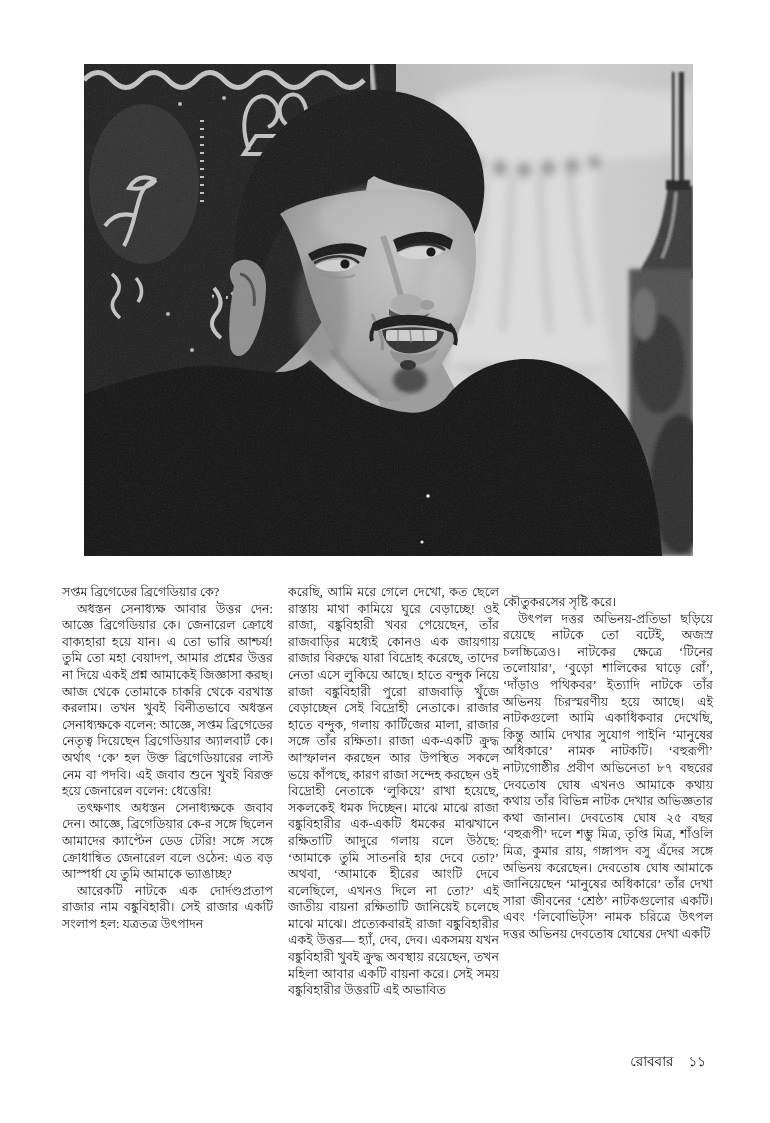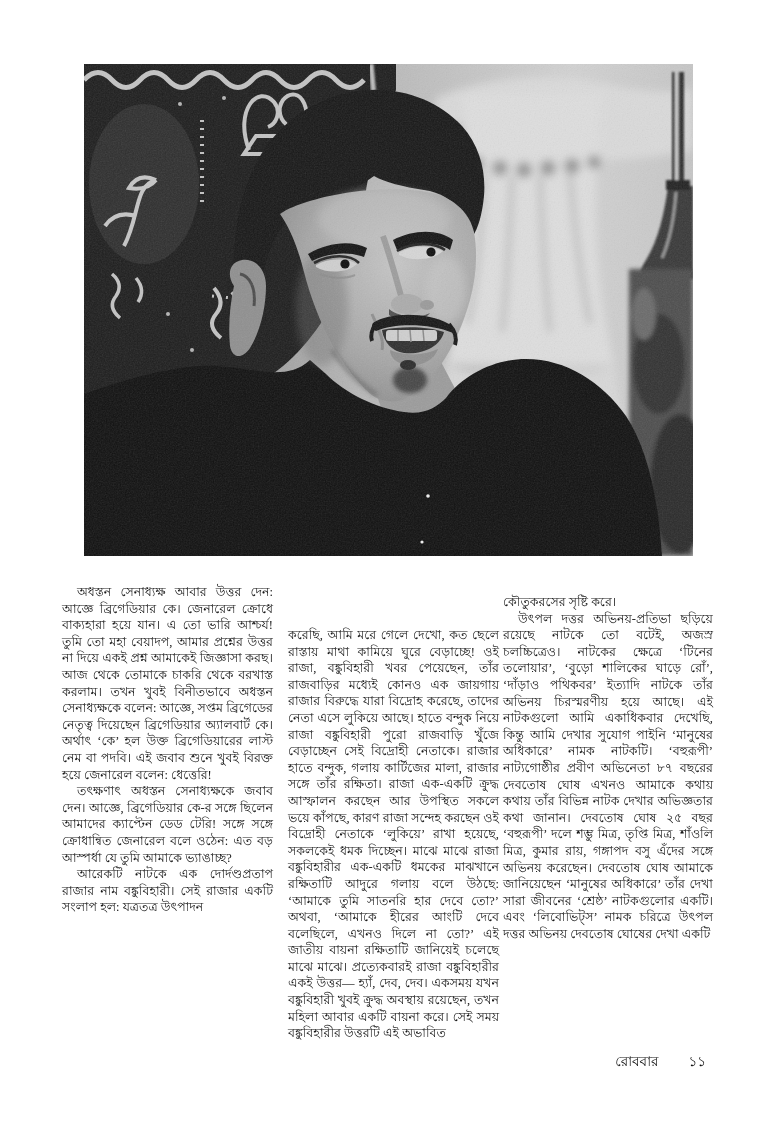--- a/index.html
+++ b/index.html
@@ -19,28 +19,28 @@
   .photo svg{display:block;width:609px;height:492px;}
   .col{
     position:absolute;top:584px;
     width:211px;
     font-size:12.5px;line-height:16.6px;
     text-align:justify;
     color:#161616;
     letter-spacing:0;
   }
   .col1{left:62px;}
-  .col2{left:288px;margin-top:43px;}
+  .col2{left:288px;}
   .col3{left:503px;width:210px;margin-top:10px;}
   .para{margin:0;}
   .para.indent{text-indent:15px;}
   .footer{
     position:absolute;top:1051px;right:64px;
     font-size:13.5px;color:#101010;
-    display:flex;gap:30px;align-items:baseline;
+    display:flex;gap:15px;align-items:baseline;
   }
 </style>
 </head>
 <body>
 
 <div class="page">
 
   <figure class="photo" title="Black-and-white film still of a man with slicked-back dark hair, thick eyebrows, moustache and parted lips, wearing dark attire, seated in front of an ornately carved dark chair with a lace curtain and a lamp stand in the light background">
     <svg viewBox="0 0 609 492" xmlns="http://www.w3.org/2000/svg" preserveAspectRatio="none">
       <defs>
@@ -193,20 +193,21 @@
         <ellipse cx="326" cy="316" rx="17" ry="13" fill="#3c3c3c" opacity="0.9" filter="url(#b2)"></ellipse>
         <ellipse cx="324" cy="301" rx="8" ry="5" fill="#2a2a2a"></ellipse>
         <path d="M248,286 C262,306 277,321 293,331" stroke="#5a5a5a" stroke-width="5" fill="none" opacity="0.5" filter="url(#b2)"></path>
       </g>
 
       <rect x="0" y="0" width="609" height="492" filter="url(#grain)"></rect>
     </svg>
   </figure>
 
   <div class="col col1">
+    <p class="para">সপ্তম ব্রিগেডের ব্রিগেডিয়ার কে?</p>
     <p class="para indent">অধস্তন সেনাধ্যক্ষ আবার উত্তর দেন: আজ্ঞে ব্রিগেডিয়ার কে। জেনারেল ক্রোধে বাক্যহারা হয়ে যান। এ তো ভারি আশ্চর্য! তুমি তো মহা বেয়াদপ, আমার প্রশ্নের উত্তর না দিয়ে একই প্রশ্ন আমাকেই জিজ্ঞাসা করছ। আজ থেকে তোমাকে চাকরি থেকে বরখাস্ত করলাম। তখন খুবই বিনীতভাবে অধস্তন সেনাধ্যক্ষকে বলেন: আজ্ঞে, সপ্তম ব্রিগেডের নেতৃত্ব দিয়েছেন ব্রিগেডিয়ার অ্যালবার্ট কে। অর্থাৎ ‘কে’ হল উক্ত ব্রিগেডিয়ারের লাস্ট নেম বা পদবি। এই জবাব শুনে খুবই বিরক্ত হয়ে জেনারেল বলেন: ধেত্তেরি!</p>
     <p class="para indent">তৎক্ষণাৎ অধস্তন সেনাধ্যক্ষকে জবাব দেন। আজ্ঞে, ব্রিগেডিয়ার কে-র সঙ্গে ছিলেন আমাদের ক্যাপ্টেন ডেড টেরি! সঙ্গে সঙ্গে ক্রোধান্বিত জেনারেল বলে ওঠেন: এত বড় আস্পর্ধা যে তুমি আমাকে ভ্যাঙাচ্ছ?</p>
     <p class="para indent">আরেকটি নাটকে এক দোর্দণ্ডপ্রতাপ রাজার নাম বঙ্কুবিহারী। সেই রাজার একটি সংলাপ হল: যত্রতত্র উৎপাদন</p>
   </div>
 
   <div class="col col2">
     <p class="para">করেছি, আমি মরে গেলে দেখো, কত ছেলে রাস্তায় মাথা কামিয়ে ঘুরে বেড়াচ্ছে! ওই রাজা, বঙ্কুবিহারী খবর পেয়েছেন, তাঁর রাজবাড়ির মধ্যেই কোনও এক জায়গায় রাজার বিরুদ্ধে যারা বিদ্রোহ করেছে, তাদের নেতা এসে লুকিয়ে আছে। হাতে বন্দুক নিয়ে রাজা বঙ্কুবিহারী পুরো রাজবাড়ি খুঁজে বেড়াচ্ছেন সেই বিদ্রোহী নেতাকে। রাজার হাতে বন্দুক, গলায় কার্টিজের মালা, রাজার সঙ্গে তাঁর রক্ষিতা। রাজা এক-একটি ক্রুদ্ধ আস্ফালন করছেন আর উপস্থিত সকলে ভয়ে কাঁপছে, কারণ রাজা সন্দেহ করছেন ওই বিদ্রোহী নেতাকে ‘লুকিয়ে’ রাখা হয়েছে, সকলকেই ধমক দিচ্ছেন। মাঝে মাঝে রাজা বঙ্কুবিহারীর এক-একটি ধমকের মাঝখানে রক্ষিতাটি আদুরে গলায় বলে উঠছে: ‘আমাকে তুমি সাতনরি হার দেবে তো?’ অথবা, ‘আমাকে হীরের আংটি দেবে বলেছিলে, এখনও দিলে না তো?’ এই জাতীয় বায়না রক্ষিতাটি জানিয়েই চলেছে মাঝে মাঝে। প্রত্যেকবারই রাজা বঙ্কুবিহারীর একই উত্তর— হ্যাঁ, দেব, দেব। একসময় যখন বঙ্কুবিহারী খুবই ক্রুদ্ধ অবস্থায় রয়েছেন, তখন মহিলা আবার একটি বায়না করে। সেই সময় বঙ্কুবিহারীর উত্তরটি এই অভাবিত</p>
   </div>
 
   <div class="col col3">

